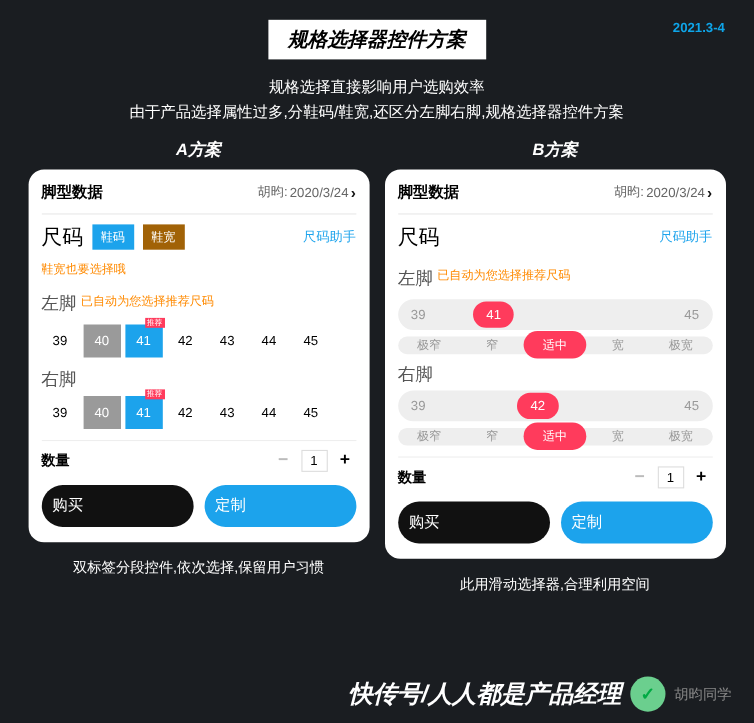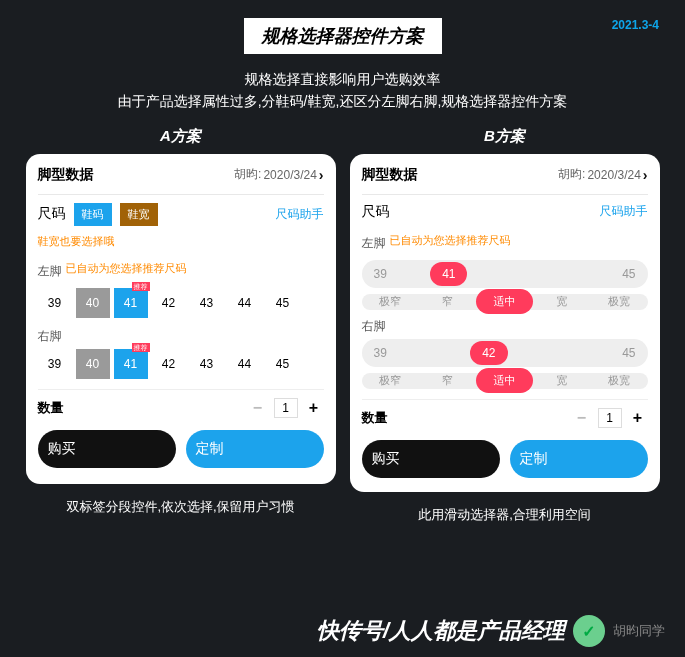--- a/index.html
+++ b/index.html
@@ -9,28 +9,28 @@
 .subtitle{color:#fff;text-align:center;font-size:14px;margin-top:14px;line-height:1.6}
 .plans{display:flex;justify-content:center;gap:14px;margin-top:14px;padding:0 18px}
 .plan{flex:1;max-width:310px}
 .plan-label{color:#fff;text-align:center;font-style:italic;font-weight:700;font-size:15px;margin-bottom:8px}
 .card{background:#fff;border-radius:14px;padding:12px 12px 14px;min-height:330px}
 .card-head{display:flex;justify-content:space-between;align-items:center;padding-bottom:10px;border-bottom:1px solid #e8e8e8;margin-bottom:8px}
 .card-title{font-weight:700;font-size:14px}
 .card-date{font-size:12px;color:#666;display:flex;align-items:center;gap:2px}
 .chev{font-weight:700;font-size:14px;color:#111}
 .row{display:flex;align-items:center;gap:8px;margin:8px 0}
-.sec-label{font-size:14px}
+.sec-label{font-size:19px}
 .tab{font-size:11px;padding:4px 8px;color:#fff}
 .tab.blue{background:#1ca3ec}
 .tab.gray{background:#a16207}
 .assist{margin-left:auto;color:#1ca3ec;font-size:12px}
 .warn{color:#ff8a00;font-size:11px}
 .auto{color:#ff8a00;font-size:11px}
-.foot-label{font-size:12px;color:#555;margin-top:6px}
+.foot-label{font-size:16px;color:#555;margin-top:6px}
 .size-grid{display:flex;gap:4px;margin-top:4px}
 .sz{width:34px;height:30px;display:flex;align-items:center;justify-content:center;font-size:12px;background:#fff;position:relative}
 .sz.gray{background:#9a9a9a;color:#fff}
 .sz.blue{background:#1ca3ec;color:#fff}
 .badge{position:absolute;top:-6px;right:-2px;background:#ff3b5c;color:#fff;font-size:7px;padding:1px 2px;line-height:1}
 .qty-row{display:flex;align-items:center;margin-top:10px;padding-top:8px;border-top:1px solid #eee}
 .qty-label{font-weight:700;font-size:13px}
 .qctrl{margin-left:auto;display:flex;align-items:center;gap:6px}
 .qbtn{width:20px;height:20px;display:flex;align-items:center;justify-content:center;font-weight:700;font-size:16px;cursor:pointer}
 .qminus{color:#bbb}

